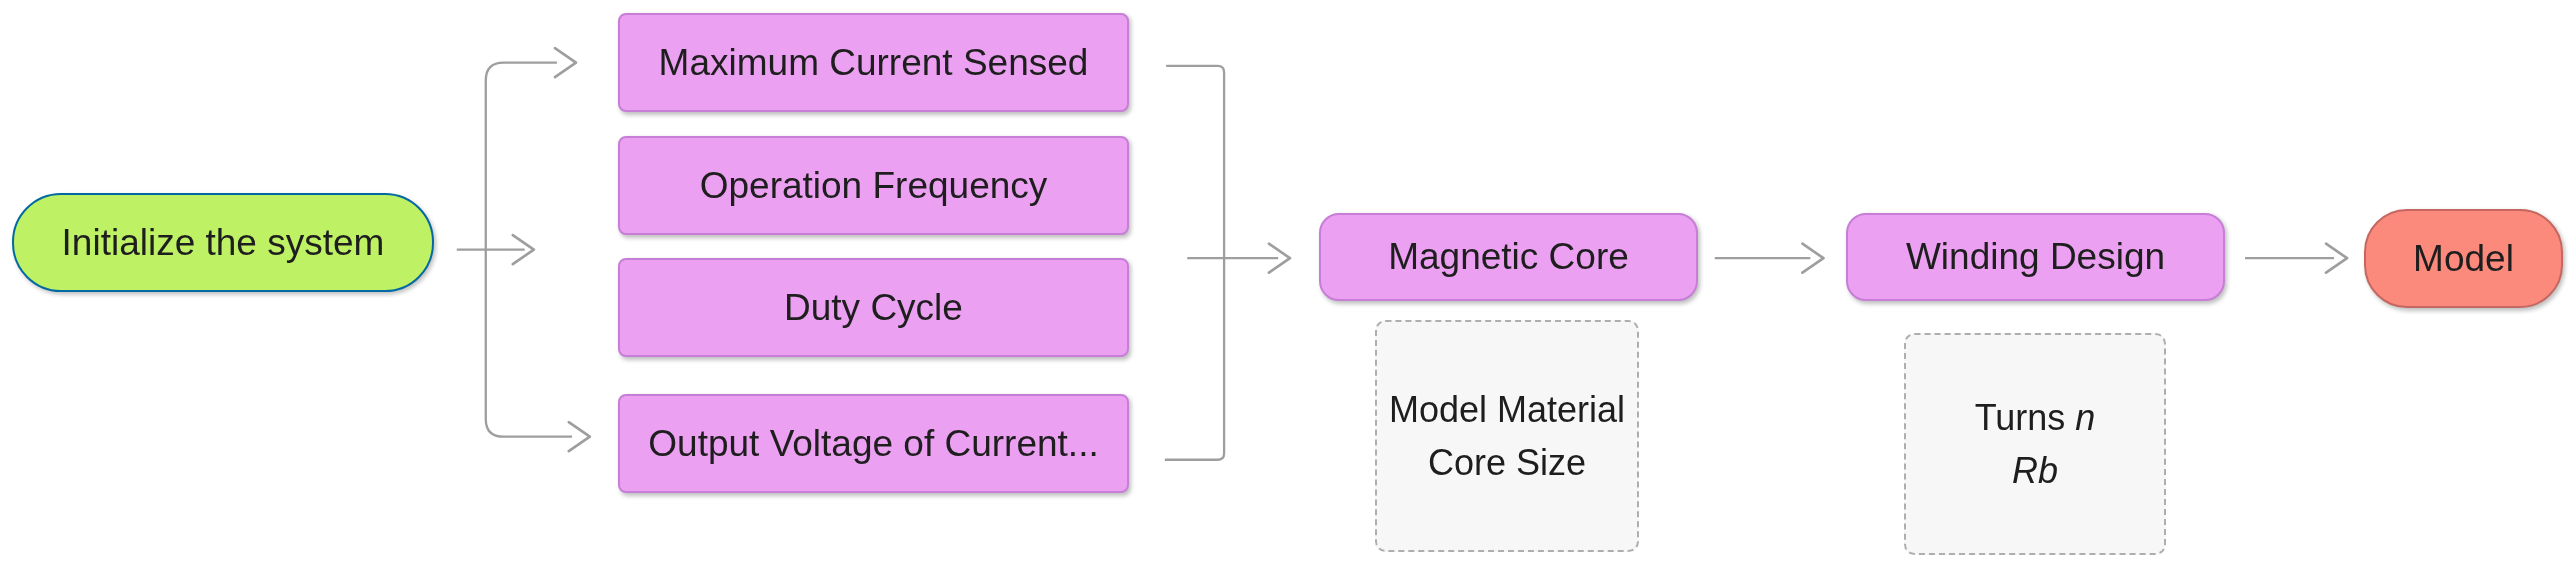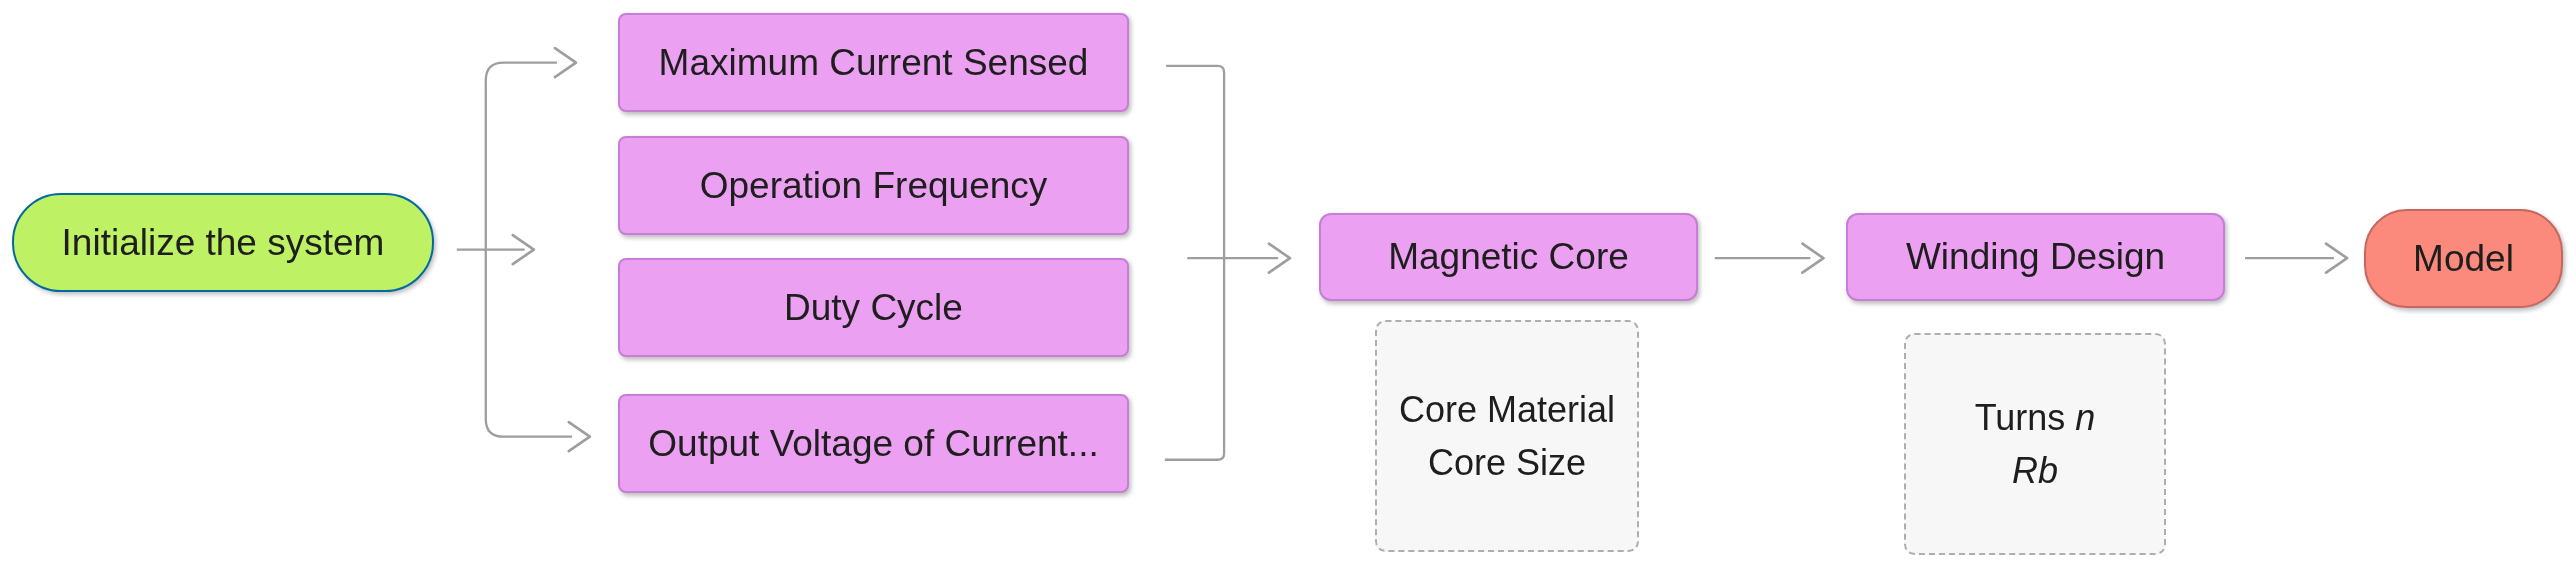--- a/index.html
+++ b/index.html
@@ -43,21 +43,21 @@
     border-radius: 8px;
   }
   .input-box.b1 { top: 13px; }
   .input-box.b2 { top: 136px; }
   .input-box.b3 { top: 258px; }
   .input-box.b4 { top: 394px; }
   .proc {
     top: 213px; width: 379px; height: 88px;
     background: #ECA0F2;
     border: 2px solid #C77ED6;
-    border-radius: 12px;
+    border-radius: 20px;
   }
   .proc.core { left: 1319px; }
   .proc.winding { left: 1846px; }
   .finish {
     left: 2364px; top: 209px; width: 199px; height: 99px;
     background: #FB8A7C;
     border: 2px solid #C66660;
     border-radius: 43px;
   }
   .panel {
@@ -120,21 +120,21 @@
   </div>
   <div class="node solid input-box b4">
     <span>Output Voltage of Current...</span>
   </div>
 
   <div class="node solid proc core">
     <span>Magnetic Core</span>
   </div>
 
   <div class="panel core-details">
-    <div class="pline">Core Material</div>
+    <div class="pline">Model Material</div>
     <div class="pline">Core Size</div>
   </div>
 
   <div class="node solid proc winding">
     <span>Winding Design</span>
   </div>
 
   <div class="panel winding-details">
     <div class="pline"><span>Turns </span><span class="it">n</span></div>
     <div class="pline it">Rb</div>

